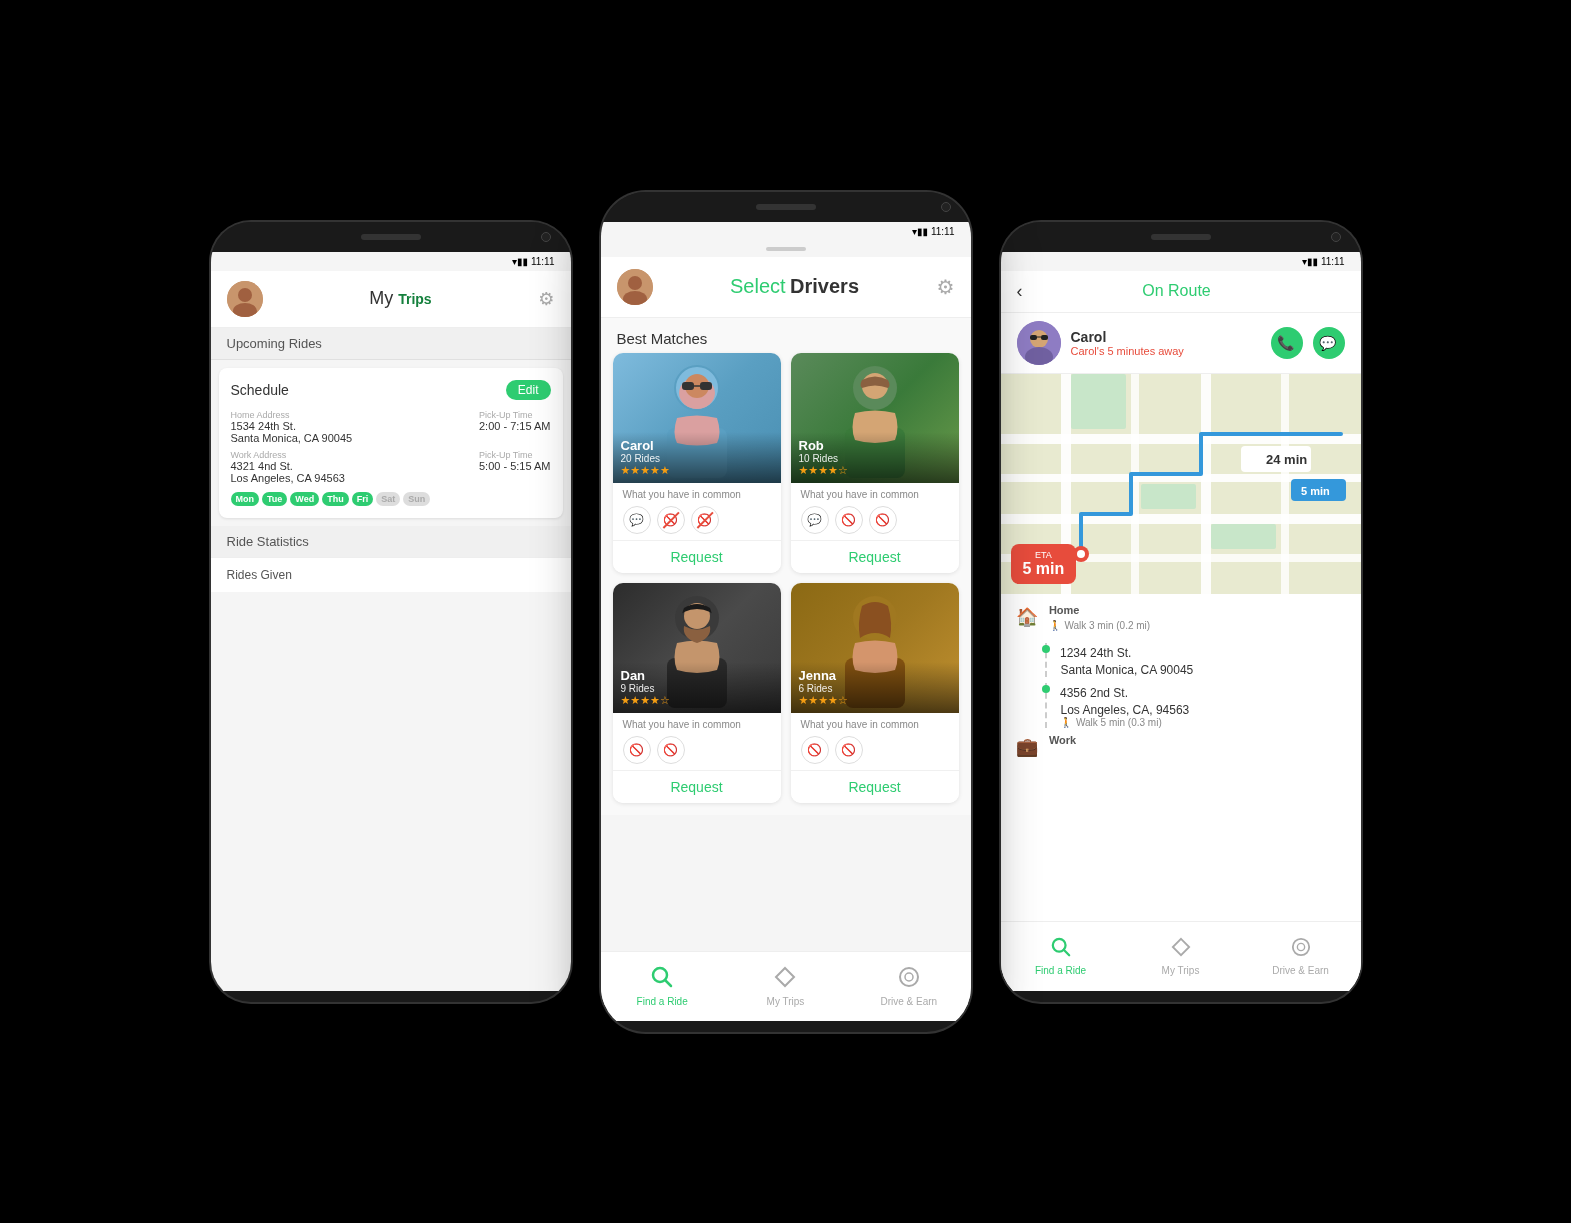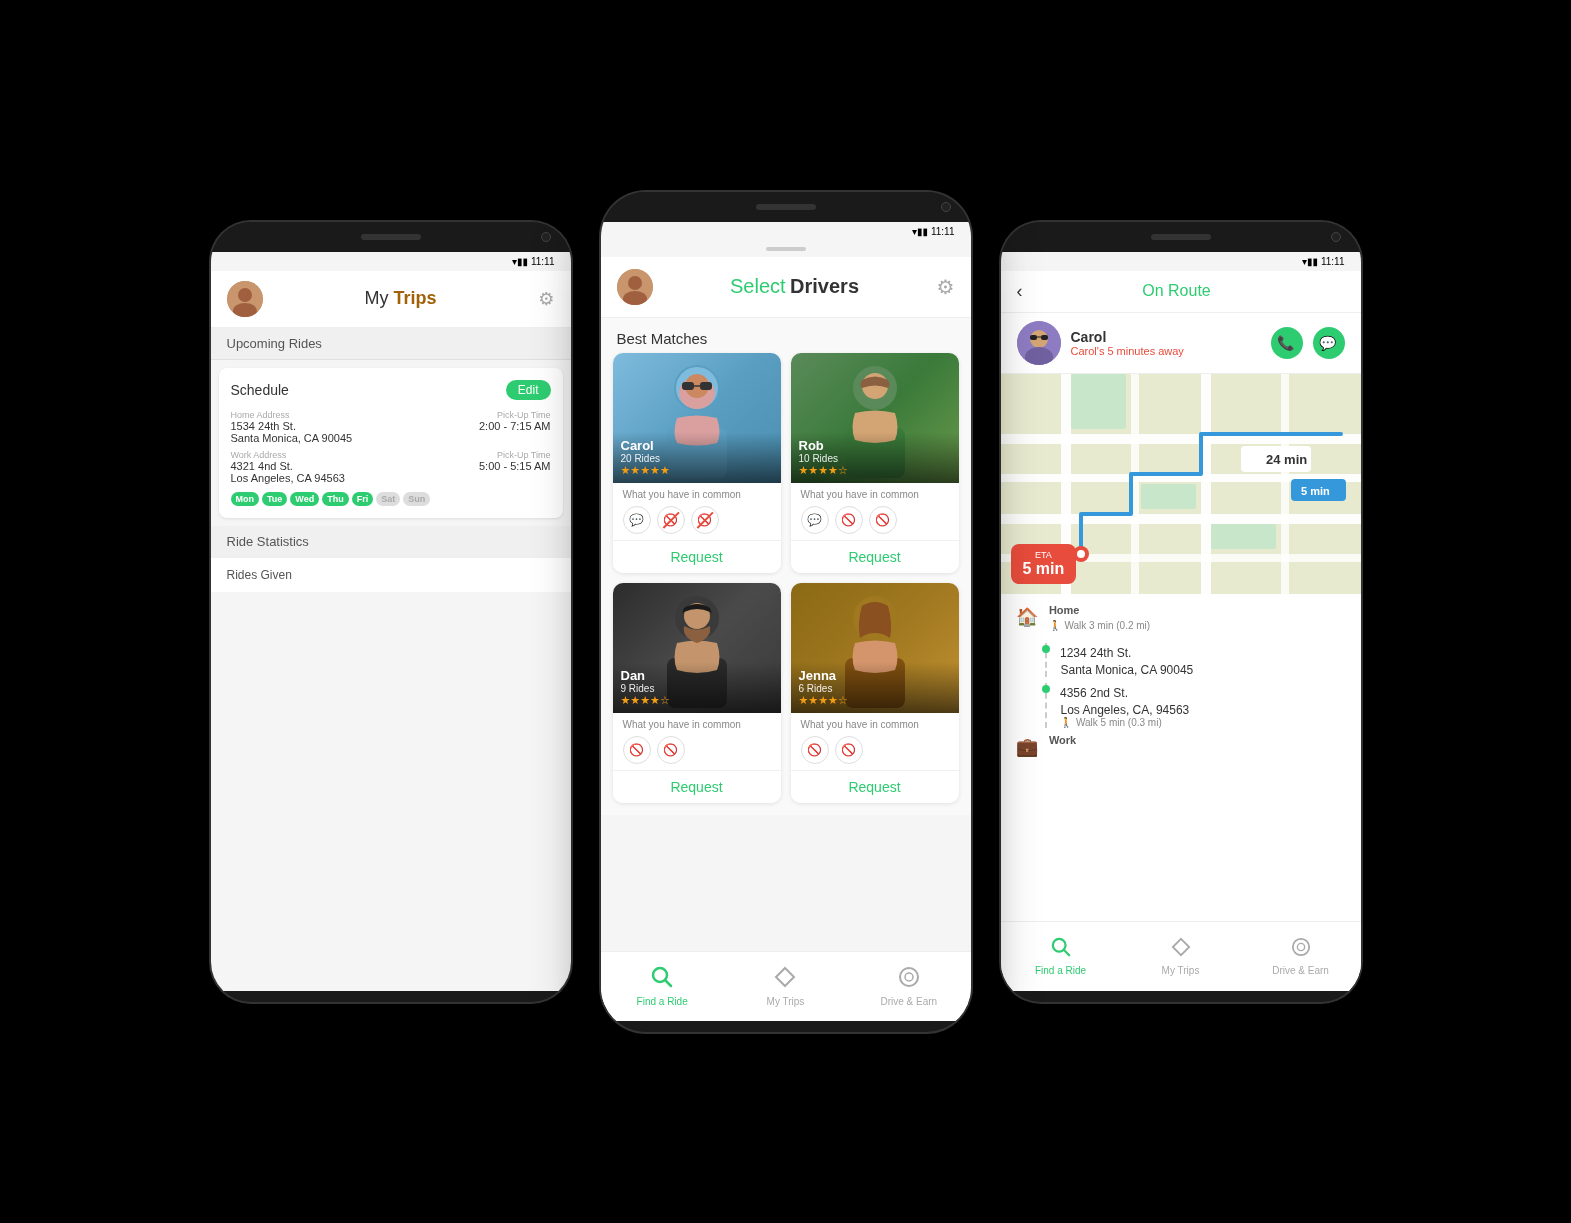--- a/index.html
+++ b/index.html
@@ -187,21 +187,21 @@
       font-size: 9px;
       color: #aaa;
     }
 
     .address-text {
       font-size: 11px;
       color: #333;
     }
 
     .pickup-time {
-      text-align: right;
+      text-align: left;
     }
 
     .day-pills {
       display: flex;
       gap: 3px;
       margin-top: 8px;
     }
 
     .day-pill {
       padding: 2px 5px;
@@ -649,21 +649,21 @@
 
         <div class="my-trips-header">
           <div class="avatar-small">
             <svg viewBox="0 0 36 36" xmlns="http://www.w3.org/2000/svg">
               <circle cx="18" cy="18" r="18" fill="#c8956c"></circle>
               <circle cx="18" cy="14" r="7" fill="#a06040"></circle>
               <ellipse cx="18" cy="30" rx="12" ry="8" fill="#a06040"></ellipse>
             </svg>
           </div>
           <div>
-            <span style="color:#333;font-size:18px;">My </span><span style="color:#a16207;font-size:18px;font-weight:bold;">Trips</span>
+            <span style="color:#333;font-size:18px;">My </span><span style="color:#15803d;font-size:14px;font-weight:bold;">Trips</span>
           </div>
           <div class="gear-icon">⚙</div>
         </div>
 
         <div class="section-header">
           <span>Upcoming Rides</span>
         </div>
 
         <div class="schedule-card">
           <div class="schedule-header">

